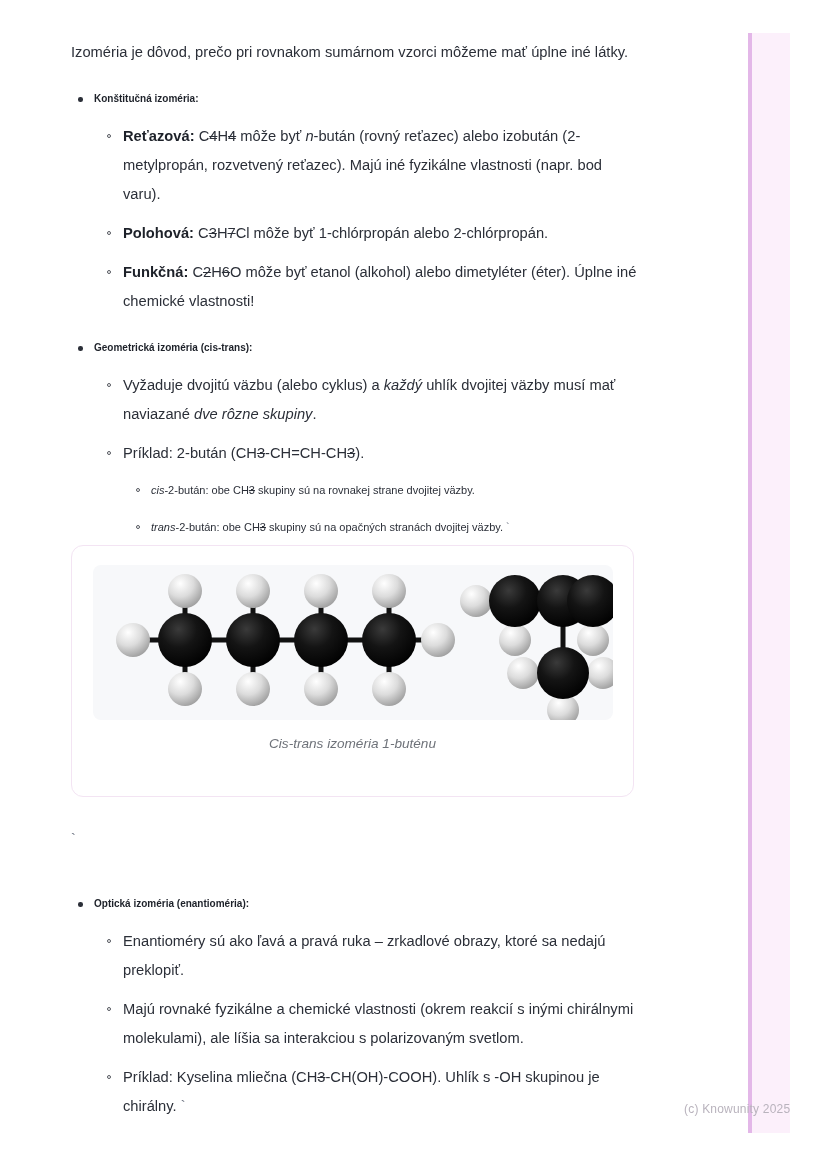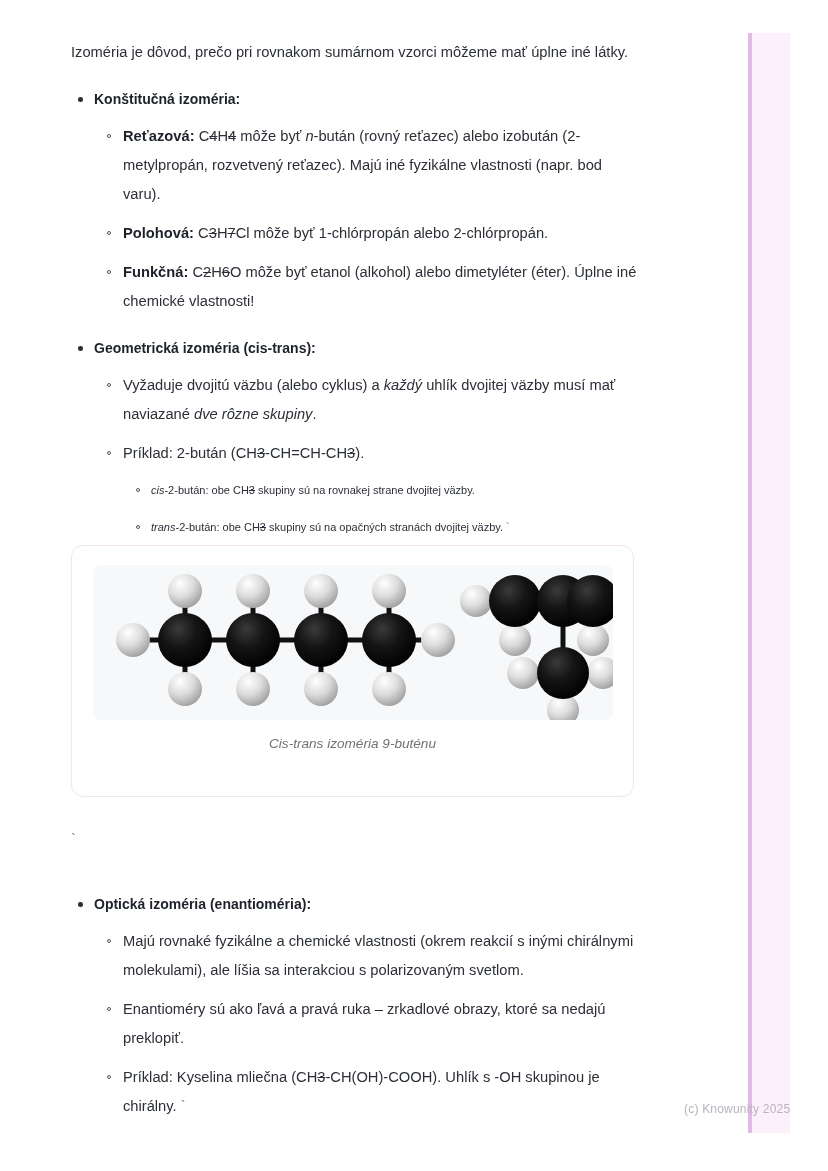--- a/index.html
+++ b/index.html
@@ -75,21 +75,21 @@
     position: absolute;
     left: 7px;
     top: 11px;
     width: 4.5px;
     height: 4.5px;
     border-radius: 50%;
     background: #2b2f38;
   }
   .head1 {
     font-weight: bold;
-    font-size: 14px;
+    font-size: 10px;
     line-height: 26px;
     color: #1d2129;
   }
 
   ul.lvl2 {
     list-style: none;
     margin: 3px 0 0 0;
     padding: 0;
   }
   ul.lvl2 > li.item2 {
@@ -350,39 +350,39 @@
           <circle cx="470" cy="145" r="16" fill="url(#gH)"></circle>
         </g>
         <g stroke="none">
           <circle cx="422" cy="36" r="26" fill="url(#gC)"></circle>
           <circle cx="470" cy="36" r="26" fill="url(#gC)"></circle>
           <circle cx="500" cy="36" r="26" fill="url(#gC)"></circle>
           <circle cx="470" cy="108" r="26" fill="url(#gC)"></circle>
         </g>
       </svg>
     </div>
-    <div id="figure-caption">Cis-trans izoméria 9-buténu</div>
+    <div id="figure-caption">Cis-trans izoméria 1-buténu</div>
   </div>
 
   <div id="stray-tick">`</div>
 
   <div id="content-lower">
     <ul class="lvl1">
       <li class="item1">
         <div class="head1">Optická izoméria (enantioméria):</div>
 
         <ul class="lvl2">
 
 
           <li class="item2">
+            <span>Enantioméry sú ako ľavá a pravá ruka – zrkadlové obrazy, ktoré sa nedajú preklopiť.</span>
+          </li>
+
+          <li class="item2">
             <span>Majú rovnaké fyzikálne a chemické vlastnosti (okrem reakcií s inými chirálnymi molekulami), ale líšia sa interakciou s polarizovaným svetlom.</span>
-          </li>
-
-          <li class="item2">
-            <span>Enantioméry sú ako ľavá a pravá ruka – zrkadlové obrazy, ktoré sa nedajú preklopiť.</span>
           </li>
 
           <li class="item2">
             <span>Príklad: Kyselina mliečna (CH</span><span class="sub-strike">3</span><span>-CH(OH)-COOH). Uhlík s -OH skupinou je chirálny. </span><span class="tick">`</span>
           </li>
 
         </ul>
       </li>
     </ul>
   </div>

